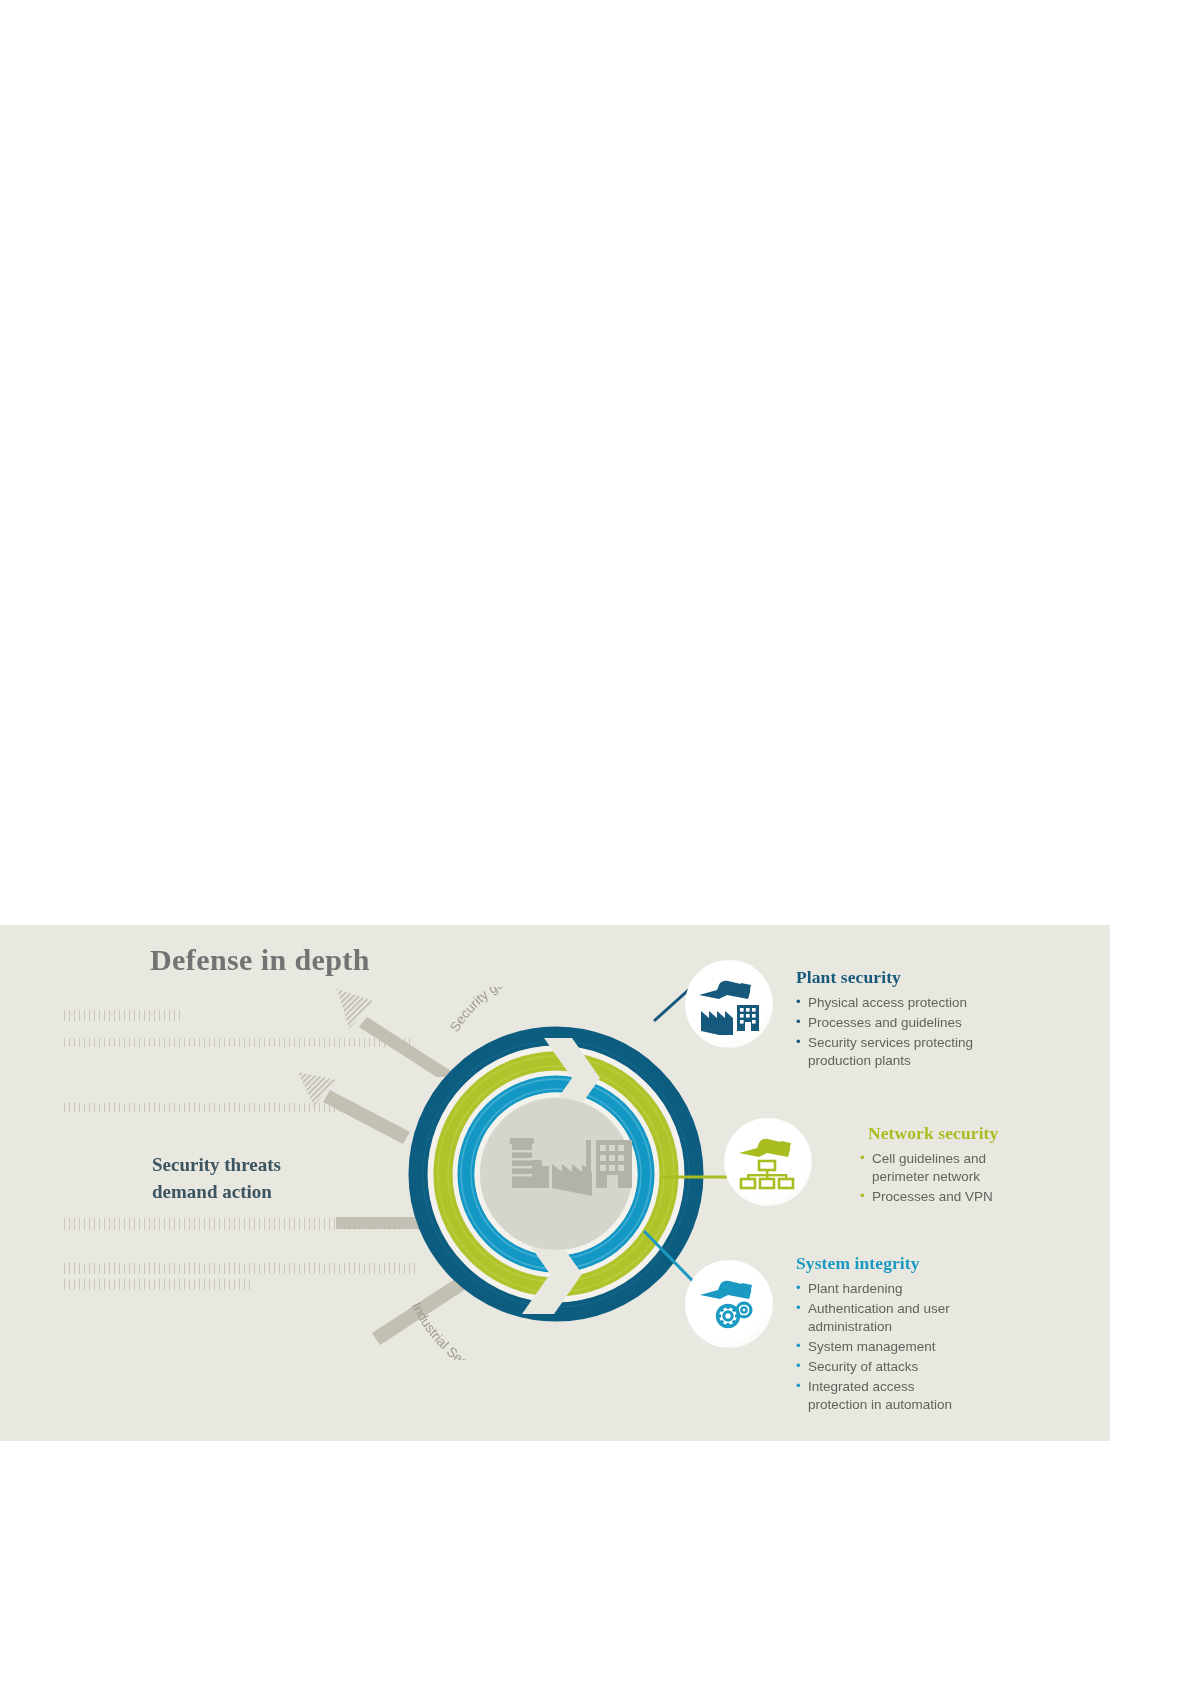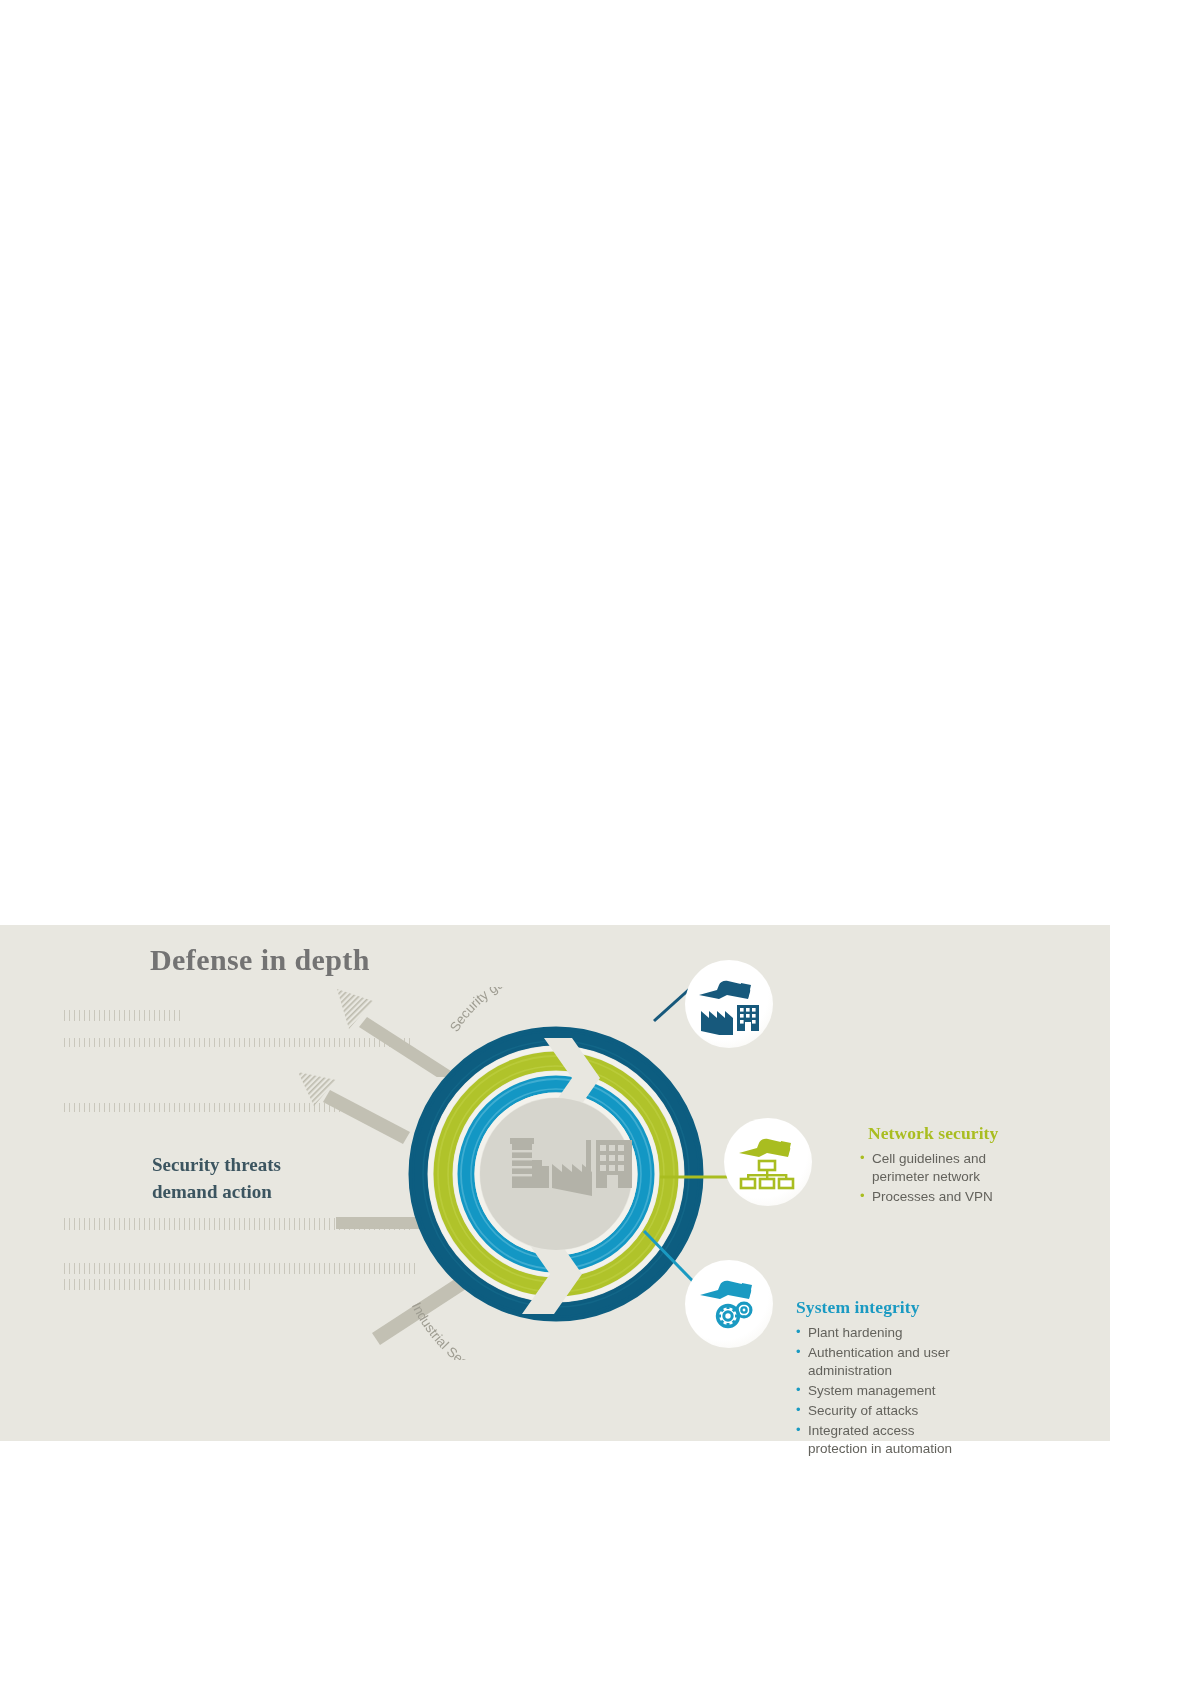--- a/index.html
+++ b/index.html
@@ -244,20 +244,29 @@
         <rect x="43" y="41" width="3.6" height="3.6"></rect>
         <rect x="49" y="41" width="3.6" height="3.6"></rect>
         <rect x="55" y="41" width="3.6" height="3.6"></rect>
         <rect x="43" y="47" width="3.6" height="3.6"></rect>
         <rect x="55" y="47" width="3.6" height="3.6"></rect>
         <rect x="48" y="49" width="6" height="9"></rect>
       </g>
     </svg>
   </div>
 
+  <div class="sect navy" style="left:796px;top:42px;width:215px;">
+    <h3>Plant security</h3>
+    <ul>
+      <li>Physical access protection</li>
+      <li>Processes and guidelines</li>
+      <li>Security services protecting
+production plants</li>
+    </ul>
+  </div>
 
   <div class="bubble" style="left:724px;top:193px;width:88px;height:88px;">
     <svg width="62" height="58" viewBox="0 0 62 58">
       <g fill="#a9bd20">
         <path d="M2,20 L20,15 L22,10 C23,7 27,5 31,6 L48,10 C52,11 54,14 53,17 L51,24 L30,20 L22,24 Z"></path>
         <path d="M44,8 L54,10 L51,23 L41,21 Z"></path>
 
         <rect x="22" y="28" width="16" height="9" fill="none" stroke="#a9bd20" stroke-width="2.6"></rect>
         <rect x="4" y="46" width="14" height="9" fill="none" stroke="#a9bd20" stroke-width="2.6"></rect>
         <rect x="23" y="46" width="14" height="9" fill="none" stroke="#a9bd20" stroke-width="2.6"></rect>
@@ -313,21 +322,21 @@
             <line x1="8" y1="0" x2="8" y2="2.6"></line>
             <line x1="8" y1="13.4" x2="8" y2="16"></line>
             <line x1="0" y1="8" x2="2.6" y2="8"></line>
             <line x1="13.4" y1="8" x2="16" y2="8"></line>
           </g>
         </g>
       </g>
     </svg>
   </div>
 
-  <div class="sect cyan" style="left:796px;top:328px;width:215px;margin-top:44px;">
+  <div class="sect cyan" style="left:796px;top:328px;width:215px;">
     <h3>System integrity</h3>
     <ul>
       <li>Plant hardening</li>
       <li>Authentication and user
 administration</li>
       <li>System management</li>
       <li>Security of attacks</li>
       <li>Integrated access
 protection in automation</li>
     </ul>

